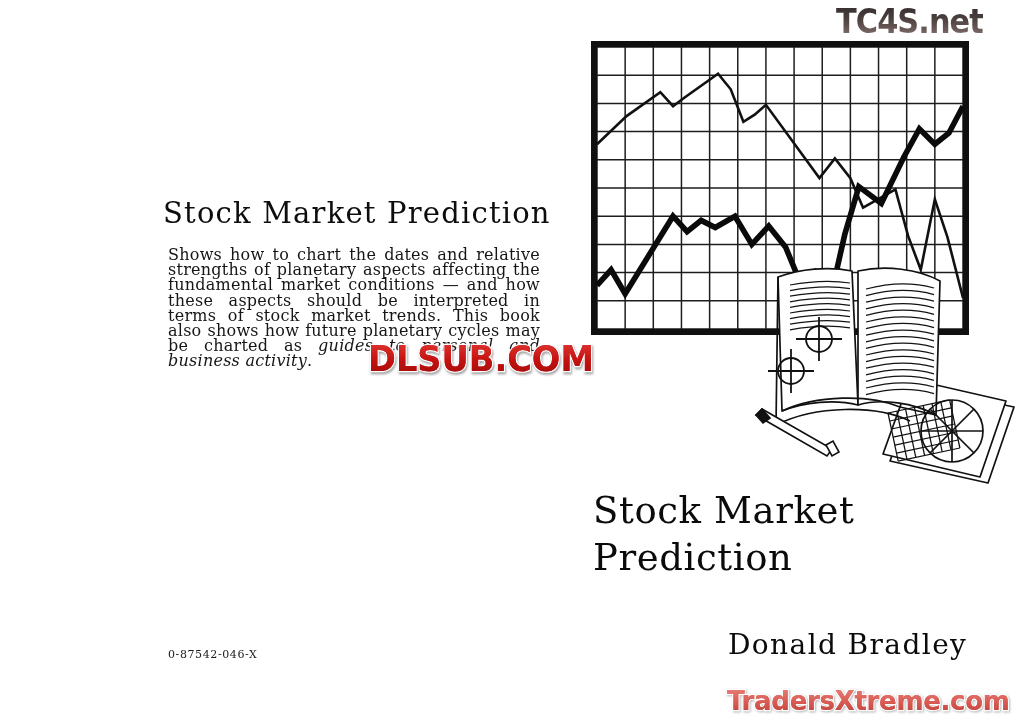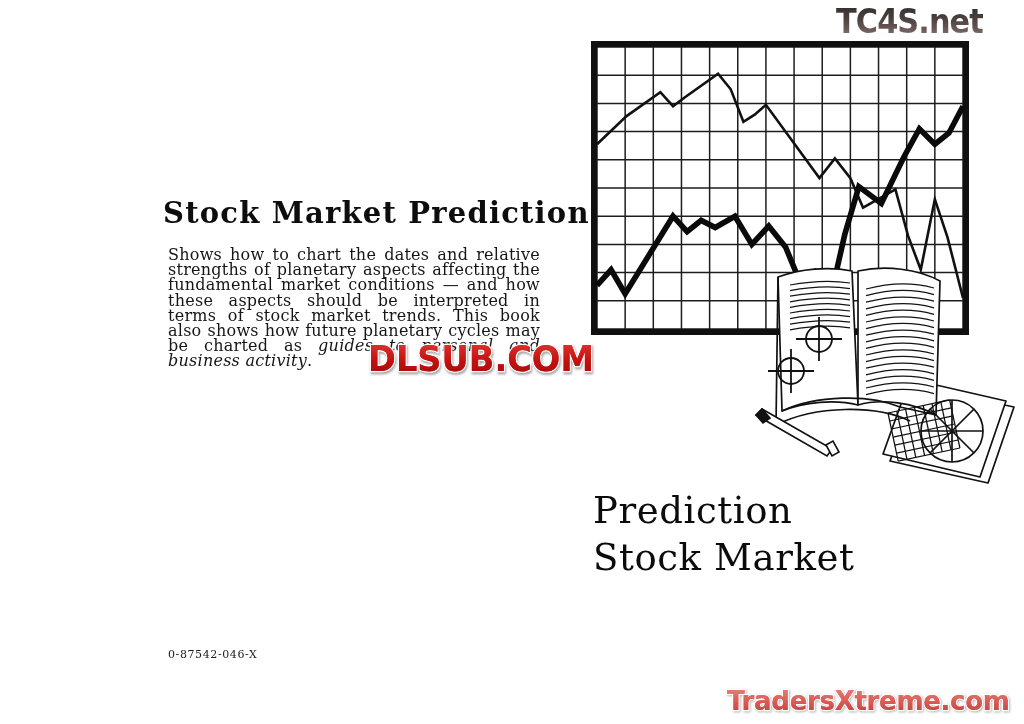--- a/index.html
+++ b/index.html
@@ -11,21 +11,21 @@
     position:relative;
   }
   #cover{position:absolute;inset:0;width:1024px;height:724px;}
 
   
   #back-cover{position:absolute;left:0;top:0;width:560px;height:724px;}
 
   .back-title{
     position:absolute;left:163px;top:196px;
     font-family:"DejaVu Serif",serif;
-    font-size:29px;font-weight:700;
+    font-size:29px;font-weight:400;
     letter-spacing:1.2px;
     color:#0d0d0d;
     white-space:nowrap;
   }
   .back-blurb{
     position:absolute;left:168px;top:247px;width:372px;
     font-family:"DejaVu Serif",serif;
     font-size:16px;line-height:15.2px;
     color:#161616;
     text-align:justify;
@@ -256,24 +256,25 @@
         </g>
 
       <g stroke="#111111" stroke-width="1.6" fill="#ffffff">
         <path d="M16 160 L22 154 L92 194 L87 201 Z"></path>
         <path d="M16 160 L22 154 L30 163 L23 168 Z" fill="#111111"></path>
         <path d="M86 190 L93 186 L99 197 L92 201 Z"></path>
       </g>
     </svg>
 
     <div class="front-title">
+      <div>Stock Market</div>
       <div>Prediction</div>
-      <div>Stock Market</div>
     </div>
 
+    <div class="front-author">Donald Bradley</div>
   </div>
 
   <div class="wm wm-tc4s">TC4S.net</div>
 
   <div class="wm wm-dlsub">DLSUB.COM</div>
   <div class="wm-dlsub-inner">DLSUB.COM</div>
 
   <div class="wm wm-traders">TradersXtreme.com</div>
   <div class="wm-traders-inner">TradersXtreme.com</div>
 

